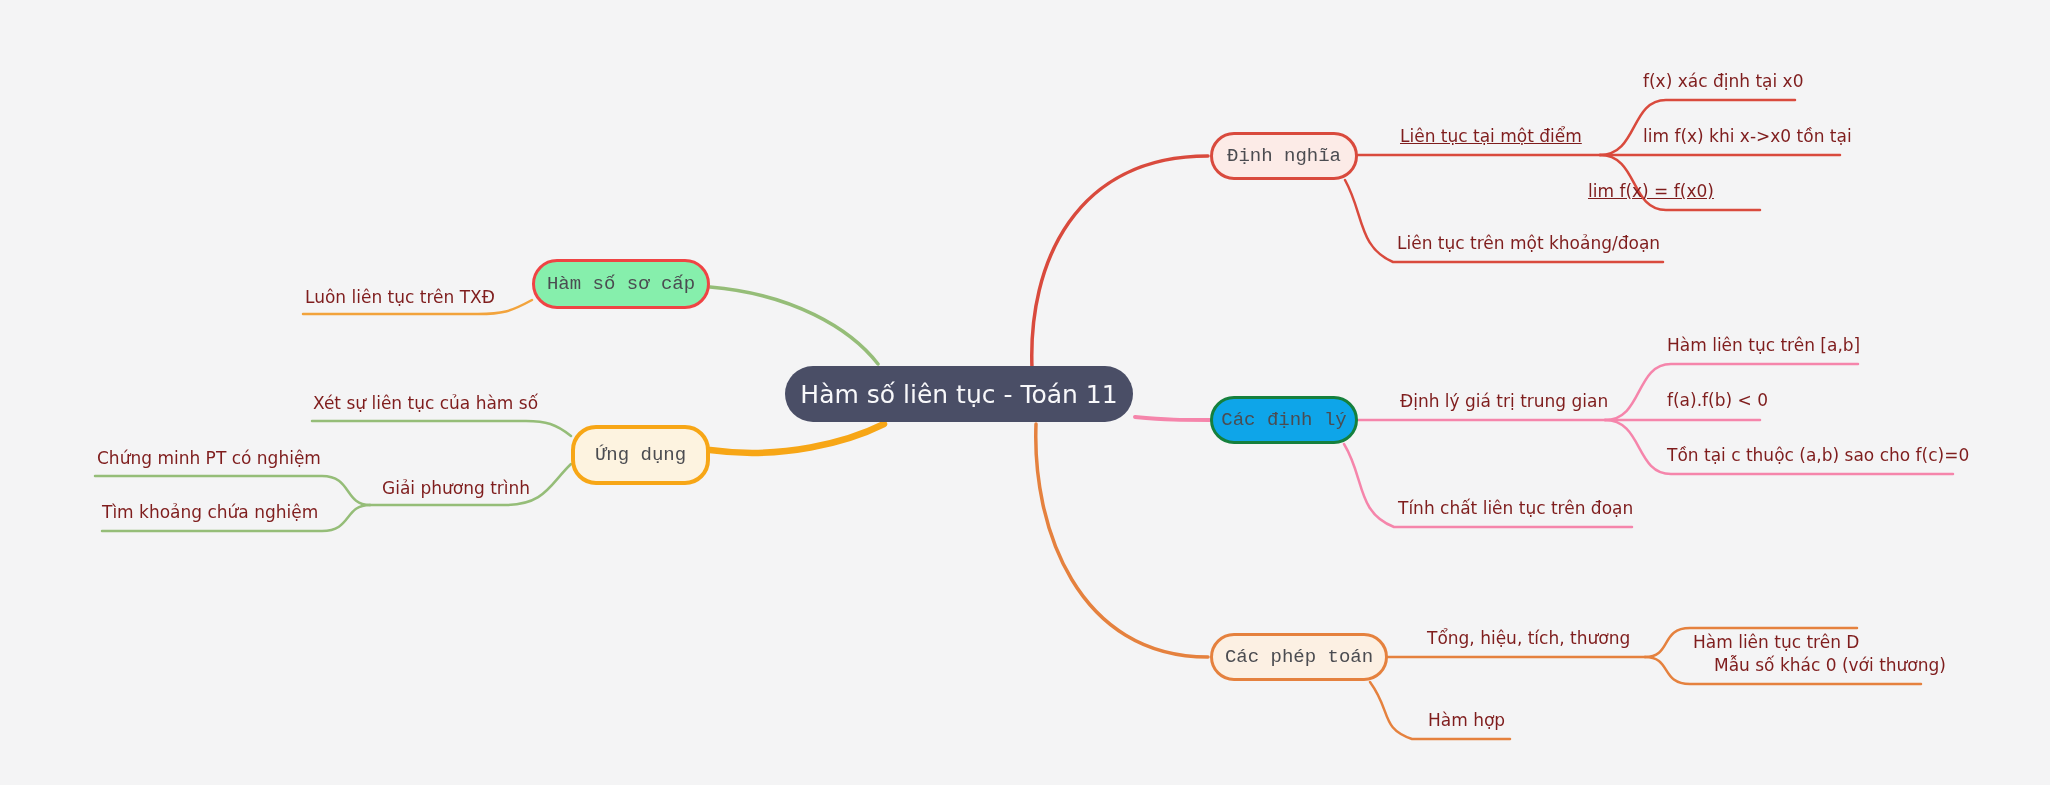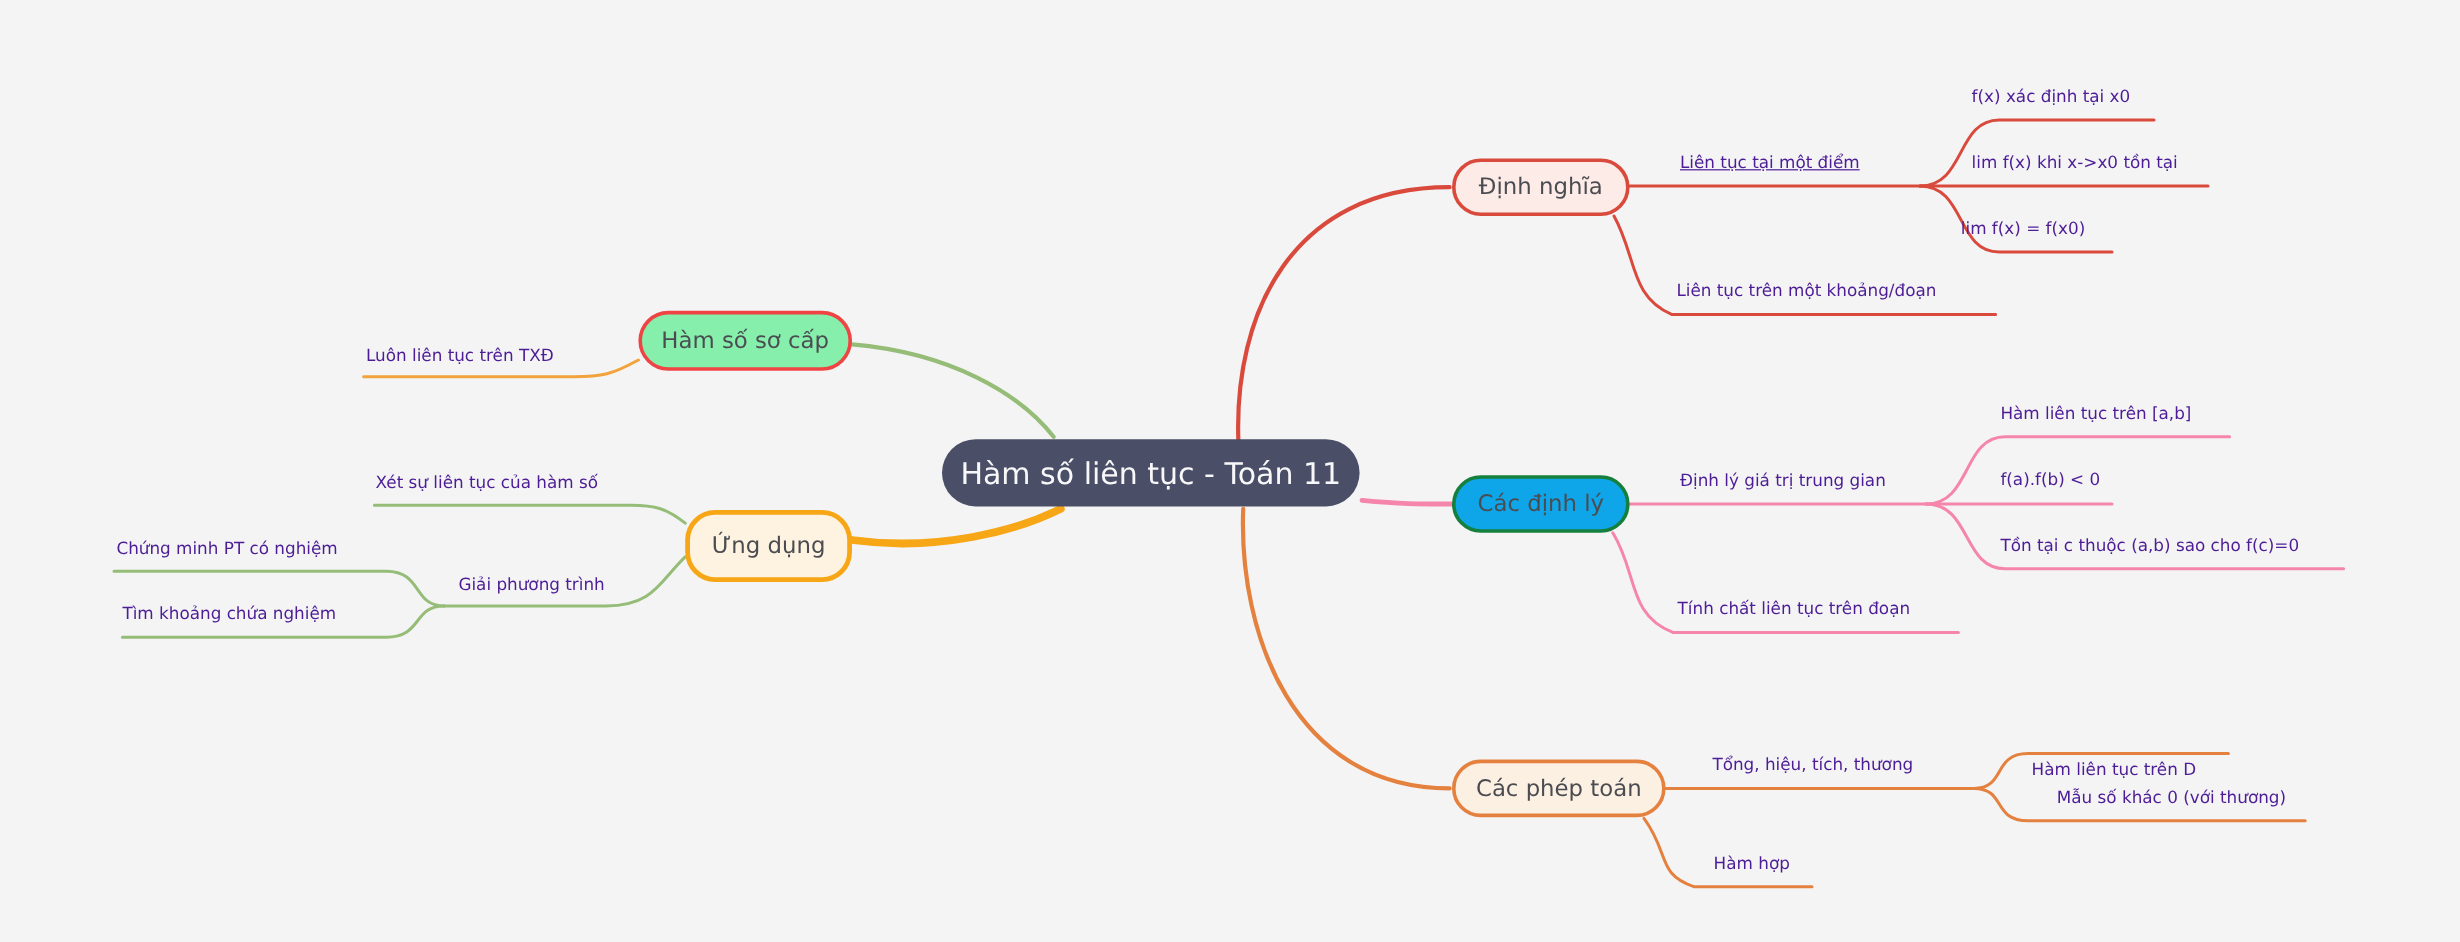--- a/index.html
+++ b/index.html
@@ -16,30 +16,30 @@
   .central{
     position:absolute;left:785px;top:366px;width:348px;height:56px;
     background:#4a4e66;border-radius:28px;
     display:flex;align-items:center;justify-content:center;
     color:#f8f8fa;font-size:25px;font-weight:500;white-space:nowrap;
     box-sizing:border-box;z-index:3;
   }
   .pill{
     position:absolute;border-radius:25px;box-sizing:border-box;
     display:flex;align-items:center;justify-content:center;
-    font-size:19px;color:#4b4c51;white-space:nowrap;z-index:3;
+    font-size:19px;color:#4b4c51;white-space:nowrap;z-index:3;font-family:Liberation Mono, monospace;
   }
   .pill.red   {border:3px solid #d94a3d;background:#fcebe7;}
   .pill.pink  {border:3px solid #15803d;background:#0ea5e9;}
   .pill.orange{border:3px solid #e5813e;background:#fcf0e3;}
   .pill.green {border:3px solid #ef4444;background:#86efac;}
   .pill.yellow{border:4px solid #f7a616;background:#fdf3e0;}
 
   .lbl{
-    position:absolute;font-size:14px;line-height:24px;color:#4c1d95;
+    position:absolute;font-size:17px;line-height:24px;color:#7f1d1d;
     white-space:nowrap;z-index:2;
   }
 </style>
 </head>
 <body>
 
 <div class="stage">
 
   <svg class="links" width="2050" height="785" viewBox="0 0 2050 785">
 
@@ -87,21 +87,21 @@
 
   <div class="pill red" style="left:1210px;top:132px;width:148px;height:48px;">Định nghĩa</div>
   <div class="pill pink" style="left:1210px;top:396px;width:148px;height:48px;">Các định lý</div>
   <div class="pill orange" style="left:1210px;top:633px;width:178px;height:48px;">Các phép toán</div>
   <div class="pill green" style="left:532px;top:259px;width:178px;height:50px;">Hàm số sơ cấp</div>
   <div class="pill yellow" style="left:571px;top:425px;width:139px;height:60px;">Ứng dụng</div>
 
   <div class="lbl" style="left:1400px;top:124px;text-decoration:underline;">Liên tục tại một điểm</div>
   <div class="lbl" style="left:1643px;top:69px;">f(x) xác định tại x0</div>
   <div class="lbl" style="left:1643px;top:124px;">lim f(x) khi x-&gt;x0 tồn tại</div>
-  <div class="lbl" style="left:1634px;top:179px;">lim f(x) = f(x0)</div>
+  <div class="lbl" style="left:1588px;top:179px;text-decoration:underline;">lim f(x) = f(x0)</div>
   <div class="lbl" style="left:1397px;top:231px;">Liên tục trên một khoảng/đoạn</div>
 
   <div class="lbl" style="left:1400px;top:389px;">Định lý giá trị trung gian</div>
   <div class="lbl" style="left:1667px;top:333px;">Hàm liên tục trên [a,b]</div>
   <div class="lbl" style="left:1667px;top:388px;">f(a).f(b) &lt; 0</div>
   <div class="lbl" style="left:1667px;top:443px;">Tồn tại c thuộc (a,b) sao cho f(c)=0</div>
   <div class="lbl" style="left:1398px;top:496px;">Tính chất liên tục trên đoạn</div>
 
   <div class="lbl" style="left:1427px;top:626px;">Tổng, hiệu, tích, thương</div>
   <div class="lbl" style="left:1693px;top:630px;">Hàm liên tục trên D</div>

